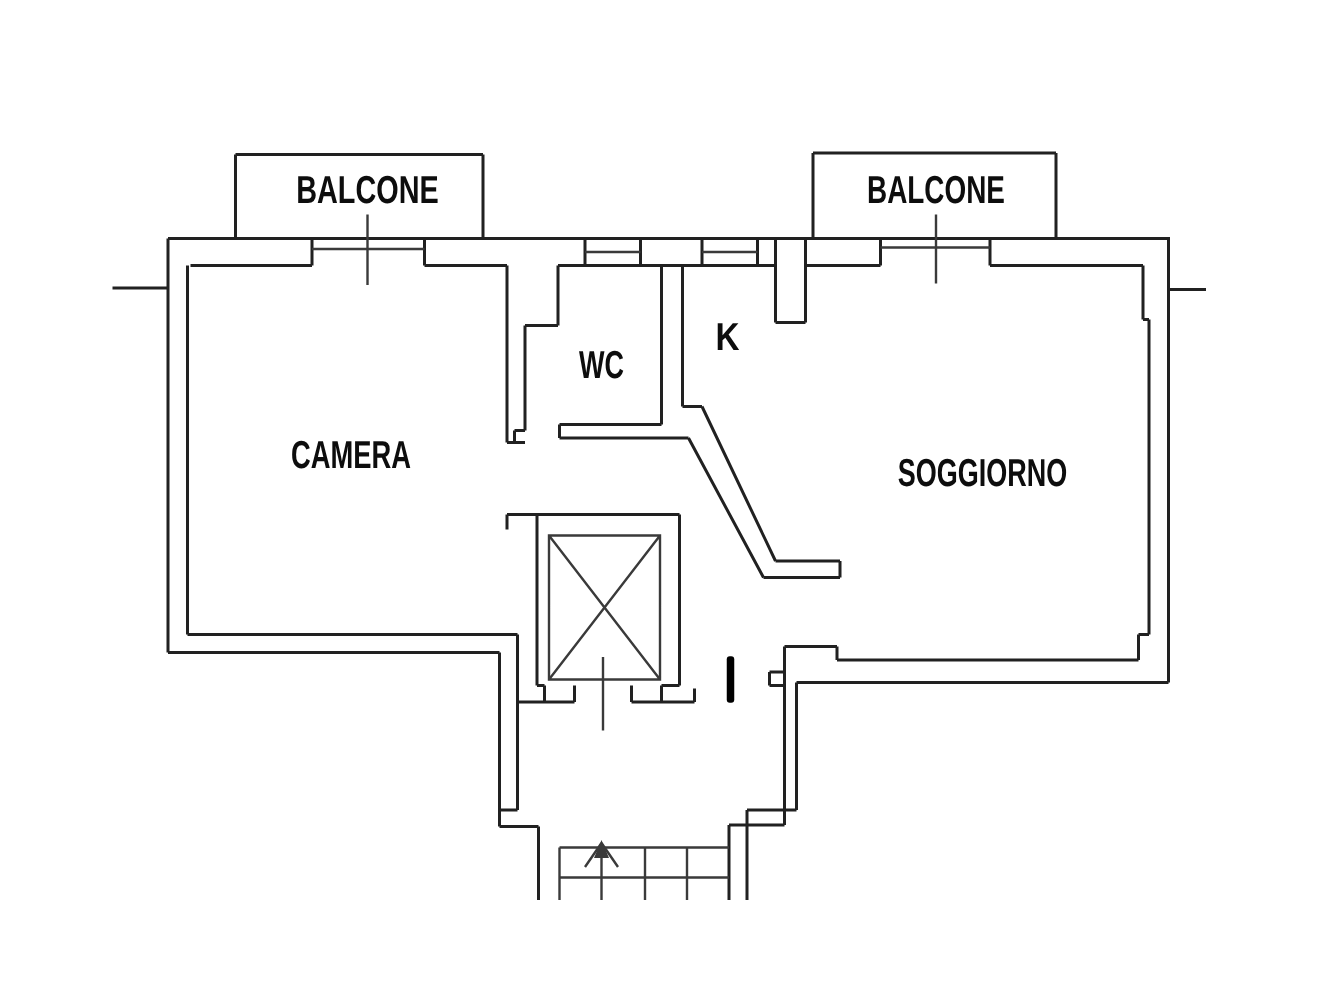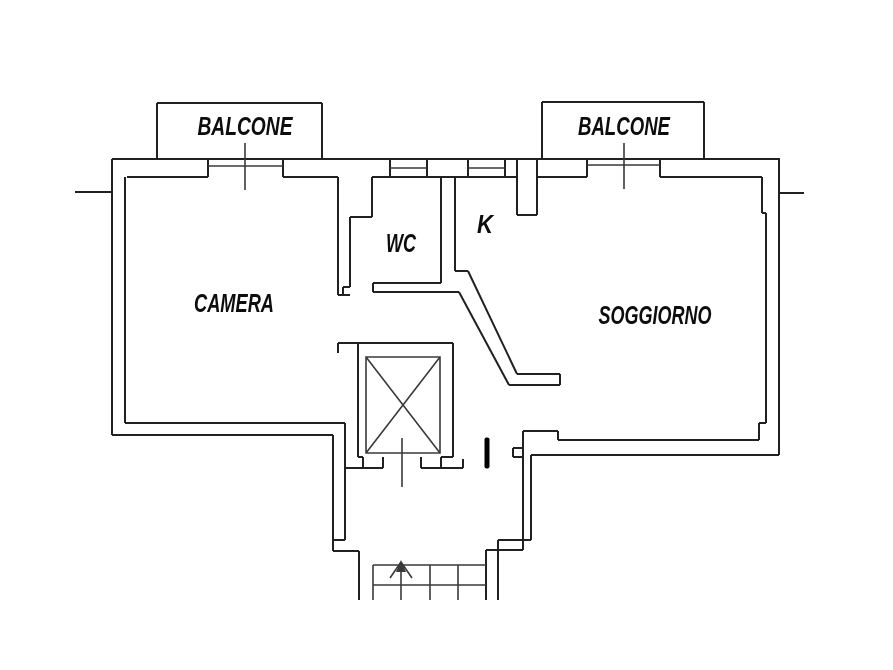--- a/index.html
+++ b/index.html
@@ -2,21 +2,20 @@
 <html style="--c-wall: #212121; --c-symbol: #3a3a3a; --c-label: #0d0d0d; --c-background: #ffffff; --c-door_leaf: #000000;"><head>
 <meta charset="utf-8">
 <style>
   html,body{margin:0;padding:0;background:#ffffff;}
   .stage{
     position:relative;
     width:804px;height:670px;
     background:var(--c-background,#ffffff);
     font-family:"Liberation Sans", sans-serif;
     overflow:hidden;
-    font-style:italic;
   }
   .plan-svg{position:absolute;left:0;top:0;}
   .wall{
     stroke:var(--c-wall,#212121);
     stroke-width:2;
     fill:none;
     stroke-linecap:butt;
     stroke-linejoin:miter;
   }
   .sym{

